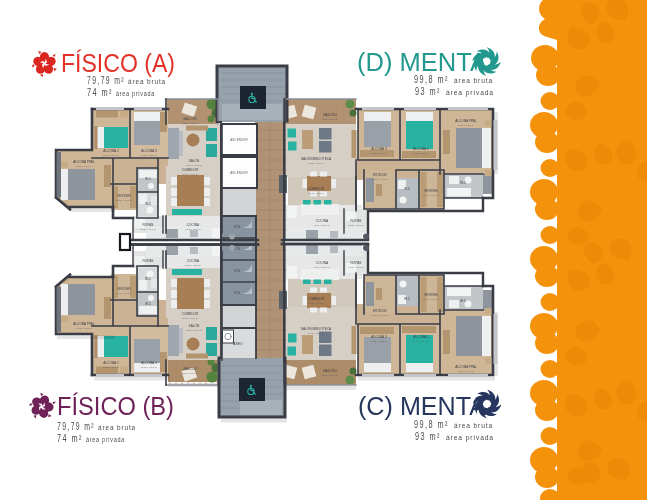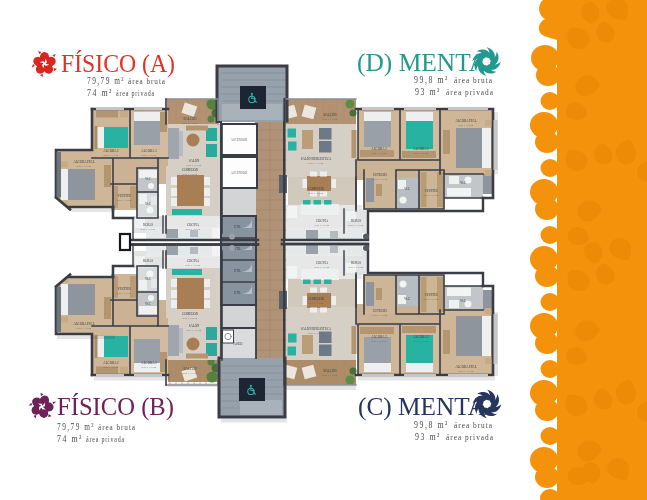--- a/index.html
+++ b/index.html
@@ -1,17 +1,17 @@
 <!DOCTYPE html>
 <html><head>
 <meta charset="utf-8">
 <style>
   html,body{margin:0;padding:0;background:#ffffff;}
   .page{position:relative;width:647px;height:500px;overflow:hidden;background:#f0abfc;
-        font-family:Liberation Serif, serif;}
+        font-family:Liberation Sans, sans-serif;}
   svg{display:block;}
 </style>
 </head>
 <body>
 <div class="page">
 <svg width="647" height="500" viewBox="0 0 647 500" xmlns="http://www.w3.org/2000/svg">
 <defs>
   <g id="paisley">
     <path d="M0,0 c10,-4 20,-2 22,6 c2,8 -6,14 -14,12 c-8,-2 -10,-12 -8,-18 z"></path>
     <path d="M26,-14 c8,-6 18,-4 20,3 c2,7 -5,13 -12,11 c-7,-2 -10,-9 -8,-14 z" transform="rotate(40 30 -8)"></path>

